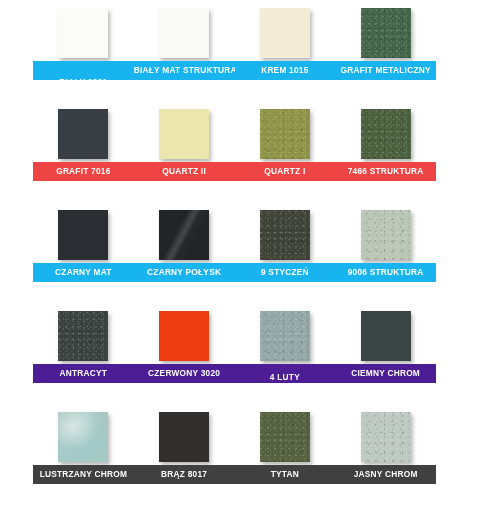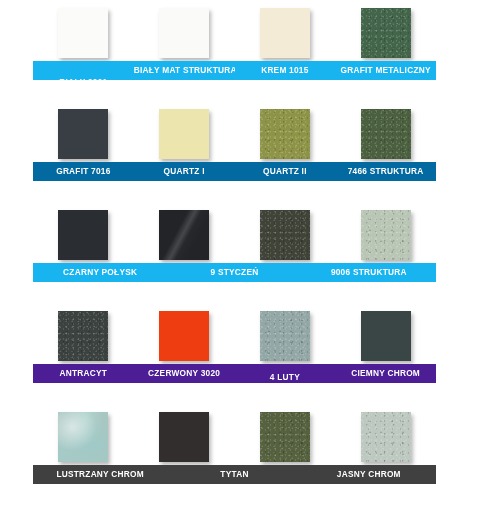--- a/index.html
+++ b/index.html
@@ -145,44 +145,45 @@
       <div class="tile-cell">
           <div class="tile" title="QUARTZ I" style="background: rgb(237, 229, 174);"></div>
         </div>
       <div class="tile-cell">
           <div class="tile texture" title="QUARTZ II" style="background: rgb(142, 148, 71);"></div>
         </div>
       <div class="tile-cell">
           <div class="tile texture" title="9007 STRUKTURA" style="background: rgb(75, 96, 63);"></div>
         </div>
     </div>
-    <div class="label-bar" style="background: #0369a1; align-items: flex-end;">
+    <div class="label-bar" style="background: #ef4444; align-items: flex-end;">
       <div class="label-cell" style="color: rgb(255, 255, 255);">GRAFIT 7016</div>
+      <div class="label-cell" style="color: rgb(255, 255, 255);">QUARTZ II</div>
       <div class="label-cell" style="color: rgb(255, 255, 255);">QUARTZ I</div>
-      <div class="label-cell" style="color: rgb(255, 255, 255);">QUARTZ II</div>
       <div class="label-cell" style="color: rgb(255, 255, 255);">7466 STRUKTURA</div>
     </div>
   </div>
 
   <div class="swatch-row">
     <div class="tiles">
       <div class="tile-cell">
           <div class="tile" title="CZARNY MAT" style="background: rgb(42, 46, 51);"></div>
         </div>
       <div class="tile-cell">
           <div class="tile gloss" title="CZARNY POŁYSK" style="background: rgb(34, 36, 40);"></div>
         </div>
       <div class="tile-cell">
           <div class="tile texture" title="9 STYCZEŃ" style="background: rgb(63, 67, 56);"></div>
         </div>
       <div class="tile-cell">
           <div class="tile texture" title="9006 STRUKTURA" style="background: rgb(185, 197, 181);"></div>
         </div>
     </div>
     <div class="label-bar" style="background: rgb(24, 180, 240);">
+      <div class="label-cell" style="color: rgb(255, 255, 255);">CZARNY MAT</div>
       <div class="label-cell" style="color: rgb(255, 255, 255);">CZARNY POŁYSK</div>
       <div class="label-cell" style="color: rgb(255, 255, 255);">9 STYCZEŃ</div>
       <div class="label-cell" style="color: rgb(255, 255, 255);">9006 STRUKTURA</div>
     </div>
   </div>
 
   <div class="swatch-row">
     <div class="tiles">
       <div class="tile-cell">
           <div class="tile texture" title="ANTRACYT" style="background: rgb(59, 66, 64);"></div>
@@ -215,18 +216,19 @@
         </div>
       <div class="tile-cell">
           <div class="tile texture" title="TYTAN" style="background: rgb(86, 97, 63);"></div>
         </div>
       <div class="tile-cell">
           <div class="tile texture" title="JASNY CHROM" style="background: rgb(188, 200, 192);"></div>
         </div>
     </div>
     <div class="label-bar" style="background: #404040;">
       <div class="label-cell" style="color: rgb(255, 255, 255);">LUSTRZANY CHROM</div>
+      <div class="label-cell" style="color: rgb(255, 255, 255);">BRĄZ 8017</div>
       <div class="label-cell" style="color: rgb(255, 255, 255);">TYTAN</div>
       <div class="label-cell" style="color: rgb(255, 255, 255);">JASNY CHROM</div>
     </div>
   </div>
 
 </div>
 
 </body></html>

